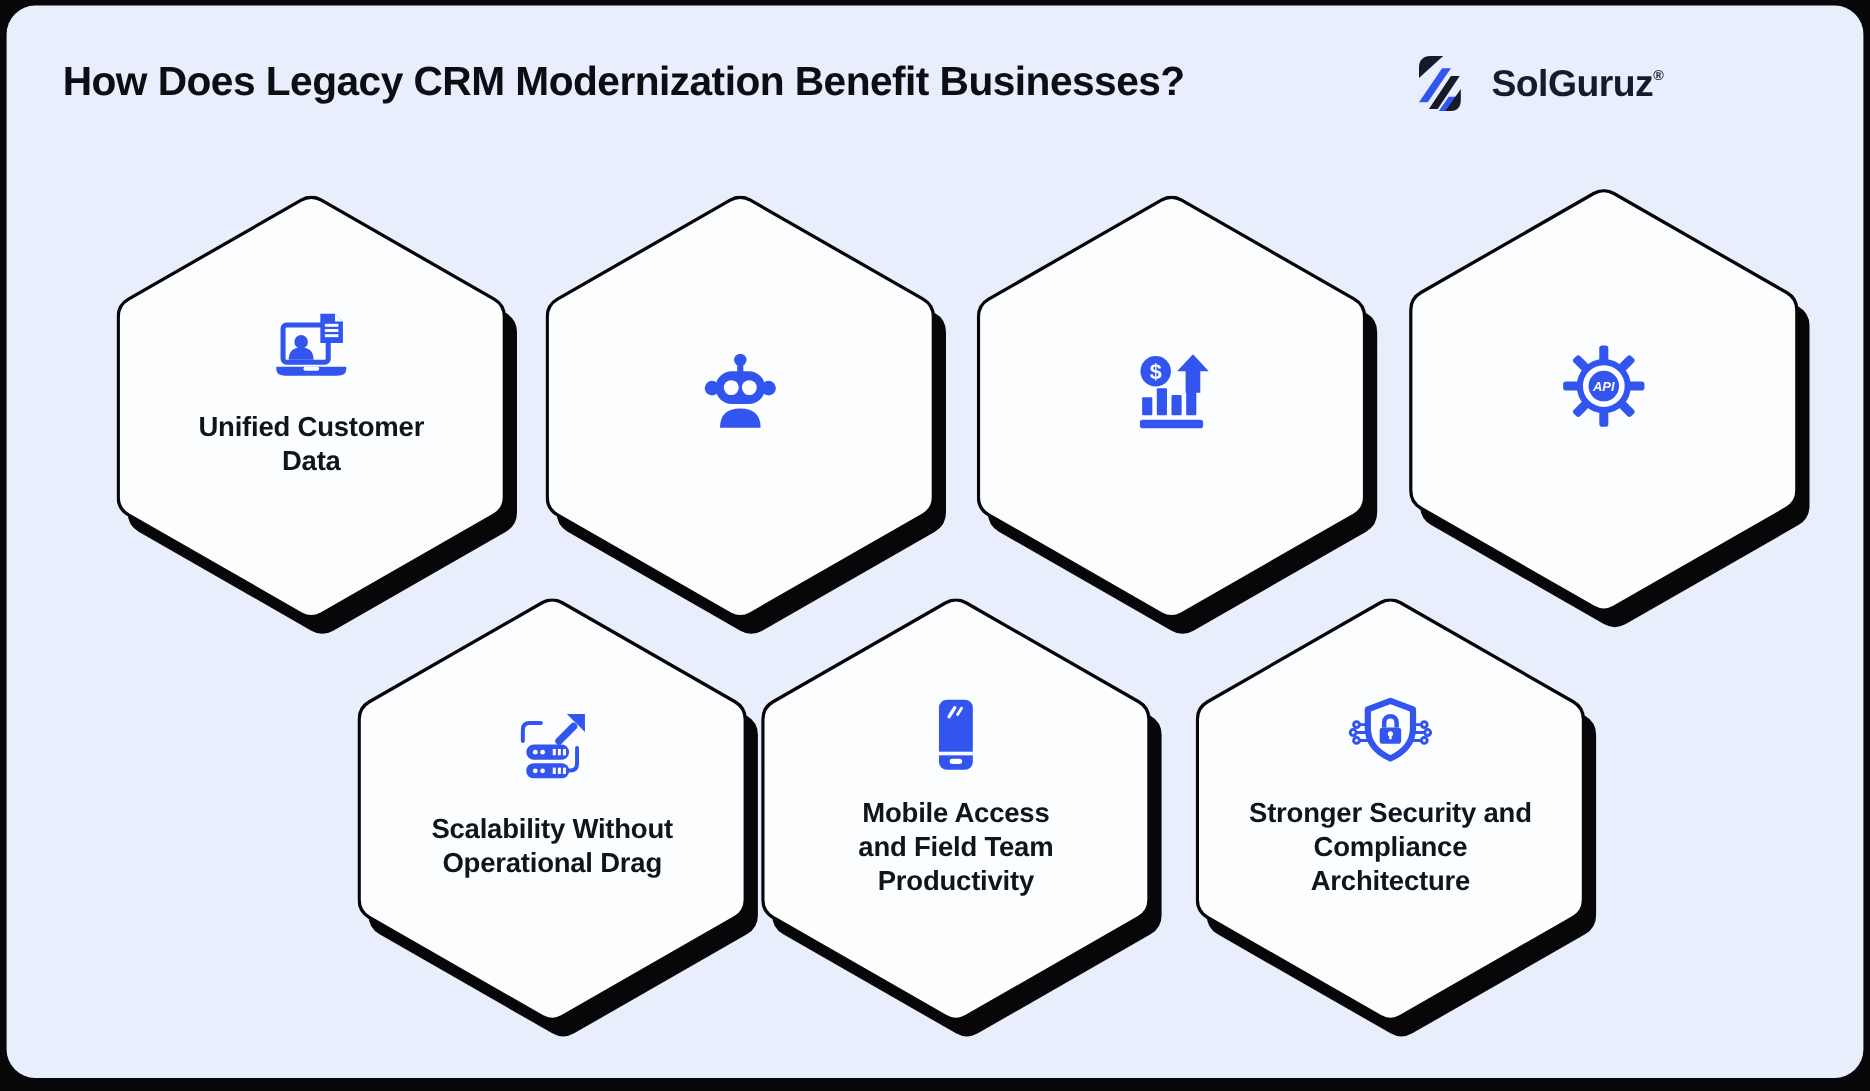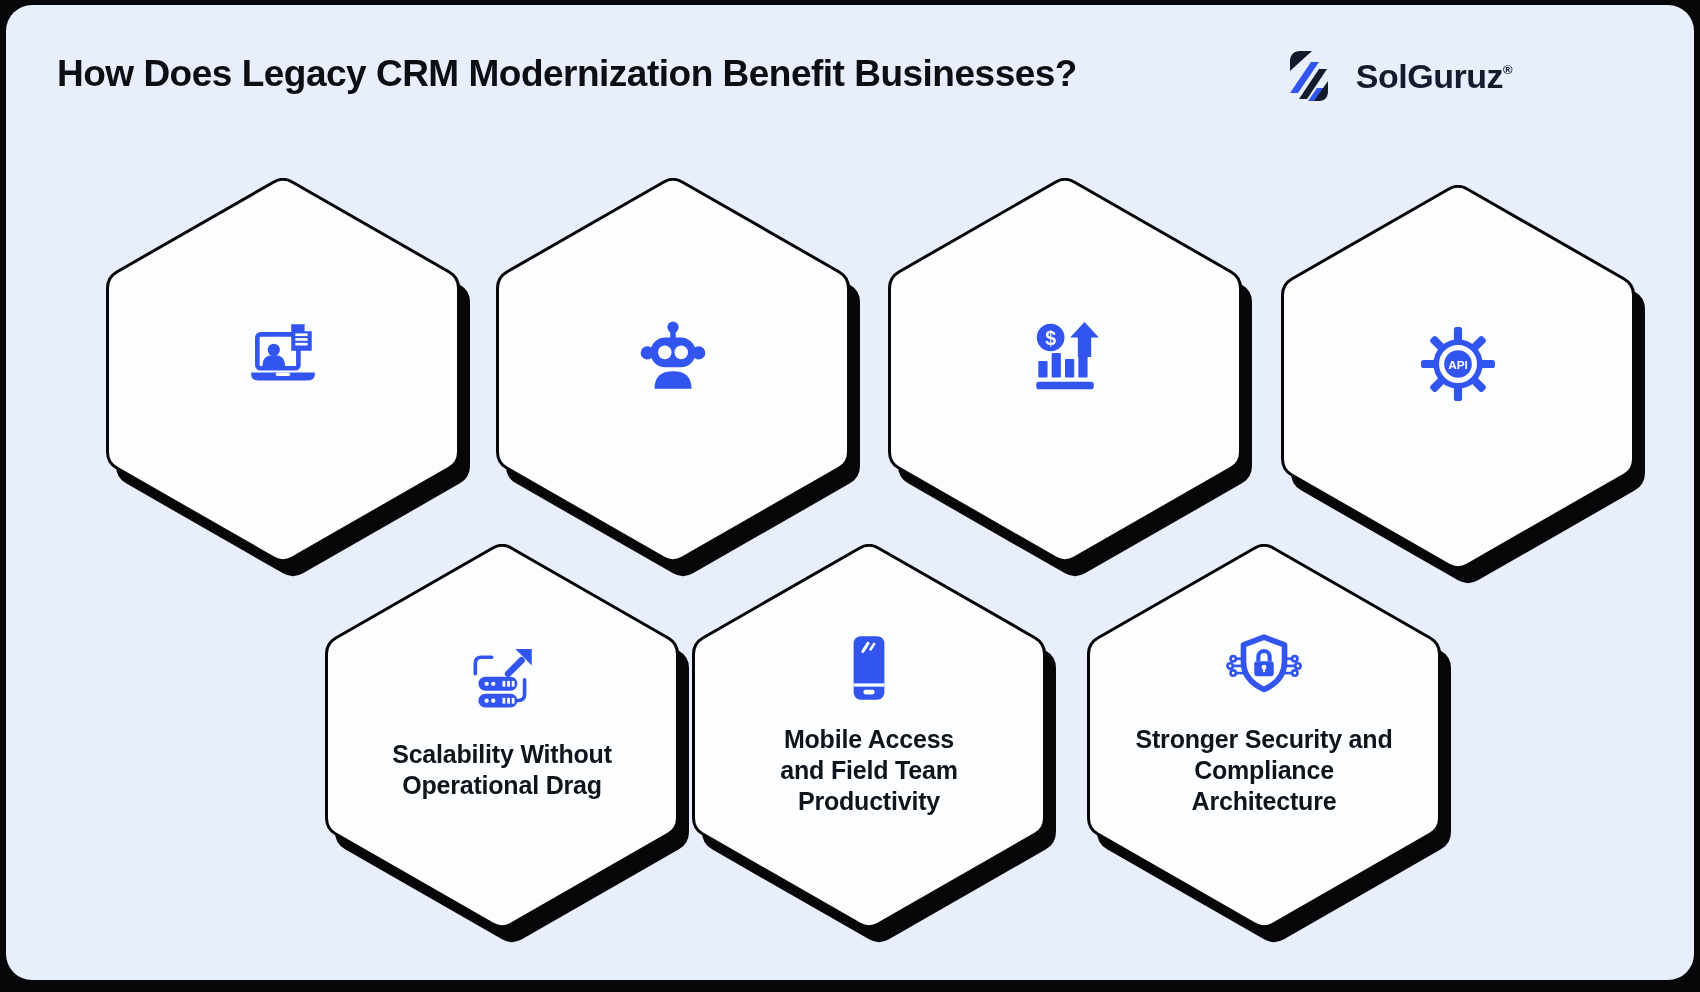--- a/index.html
+++ b/index.html
@@ -18,21 +18,21 @@
   .hex-card{position:absolute;width:366px;height:400px;}
   .hex-bg{position:absolute;left:0;top:0;width:366px;height:400px;}
   .hex-shadow{fill:var(--frame);stroke:var(--frame);stroke-width:40;stroke-linejoin:round;}
   .hex-outline{fill:var(--frame);stroke:var(--frame);stroke-width:40;stroke-linejoin:round;}
   .hex-fill{fill:var(--card);stroke:var(--card);stroke-width:34;stroke-linejoin:round;}
   .hex-content{position:absolute;left:0;top:0;width:354px;height:384px;display:flex;flex-direction:column;align-items:center;justify-content:center;padding:0 18px 26px 18px;text-align:center;}
   .icon{width:78px;height:78px;color:var(--blue);flex:0 0 auto;}
   .icon svg{width:78px;height:78px;display:block;}
   .hex-label{margin-top:16px;font-size:25px;line-height:1.24;font-weight:700;color:#10141d;letter-spacing:-0.2px;white-space:pre-line;}
   
-  .c1{left:100px;top:173px;} .c2{left:490px;top:173px;} .c3{left:882px;top:173px;} .c4{left:1275px;top:180px;}
+  .c1{left:100px;top:173px;} .c2{left:490px;top:173px;} .c3{left:882px;top:173px;} .c4{left:1275px;top:167px;font-style:italic;}
   .c5{left:295px;top:539px;margin-left:24px;} .c6{left:686px;top:539px;} .c7{left:1081px;top:539px;}
 </style>
 </head>
 <body>
 
 <svg width="0" height="0" style="position:absolute" aria-hidden="true">
   <defs>
     <polygon id="hexpoly" points="177,20 334,110 334,274 177,364 20,274 20,110"></polygon>
   </defs>
 </svg>
@@ -68,20 +68,22 @@
           <path d="M18 46.8 Q18 36 29 36 Q40 36 40 46.8 Z"></path>
           <path d="M46 6 h13 l7 7 v19 h-20 Z"></path>
           <path d="M59 6 v7 h7 Z" fill="#fcfdff"></path>
           <rect x="50" y="15" width="12" height="2.6" fill="#fcfdff"></rect>
           <rect x="50" y="19.6" width="12" height="2.6" fill="#fcfdff"></rect>
           <rect x="50" y="24.2" width="12" height="2.6" fill="#fcfdff"></rect>
           <path d="M7 53 H69 V55 Q69 61 61 61 H15 Q7 61 7 55 Z"></path>
           <rect x="31" y="53" width="14" height="3.6" rx="1.8" fill="#fcfdff"></rect>
         </svg>
       </span>
+      <div class="hex-label">Unified Customer
+Data</div>
     </div>
   </div>
 
   <div class="hex-card c2">
     <svg class="hex-bg" viewBox="0 0 366 400">
       <use href="#hexpoly" class="hex-shadow" transform="translate(10,14)"></use>
       <use href="#hexpoly" class="hex-outline"></use>
       <use href="#hexpoly" class="hex-fill"></use>
     </svg>
     <div class="hex-content">

